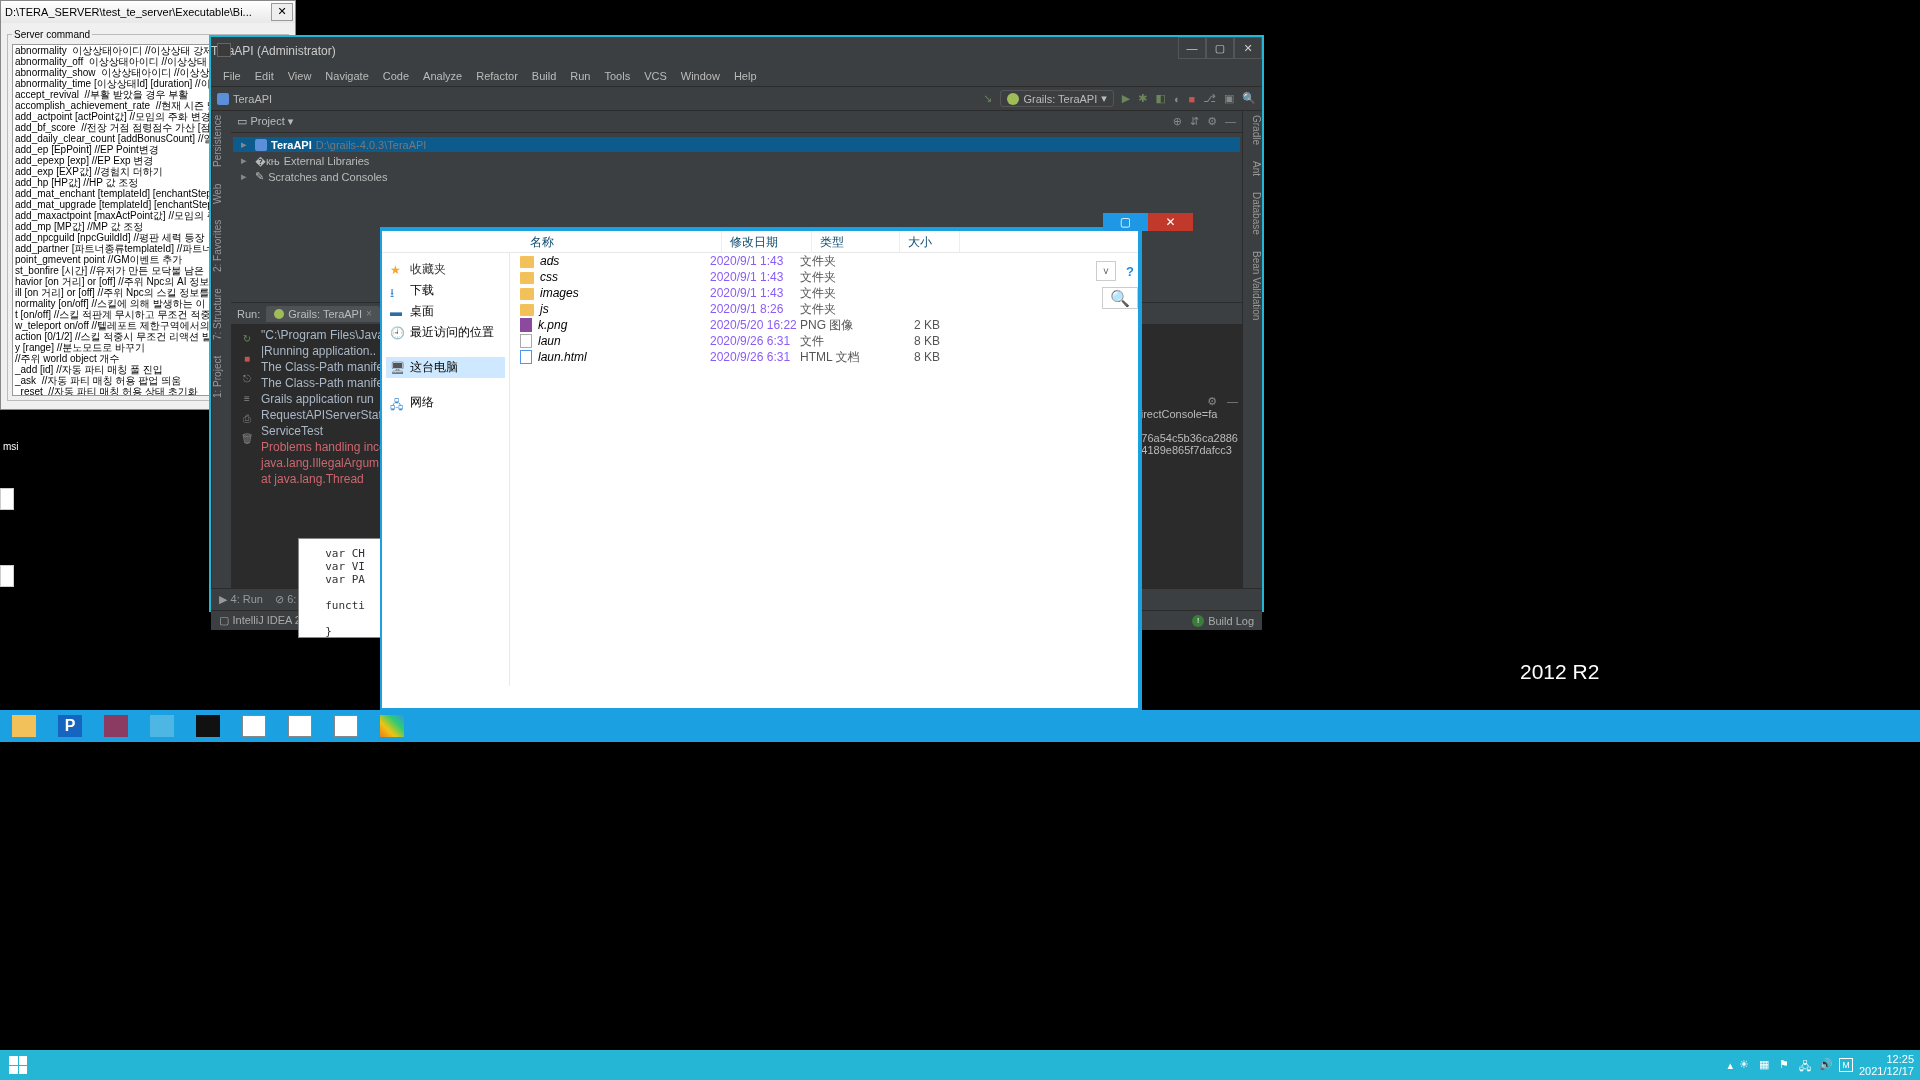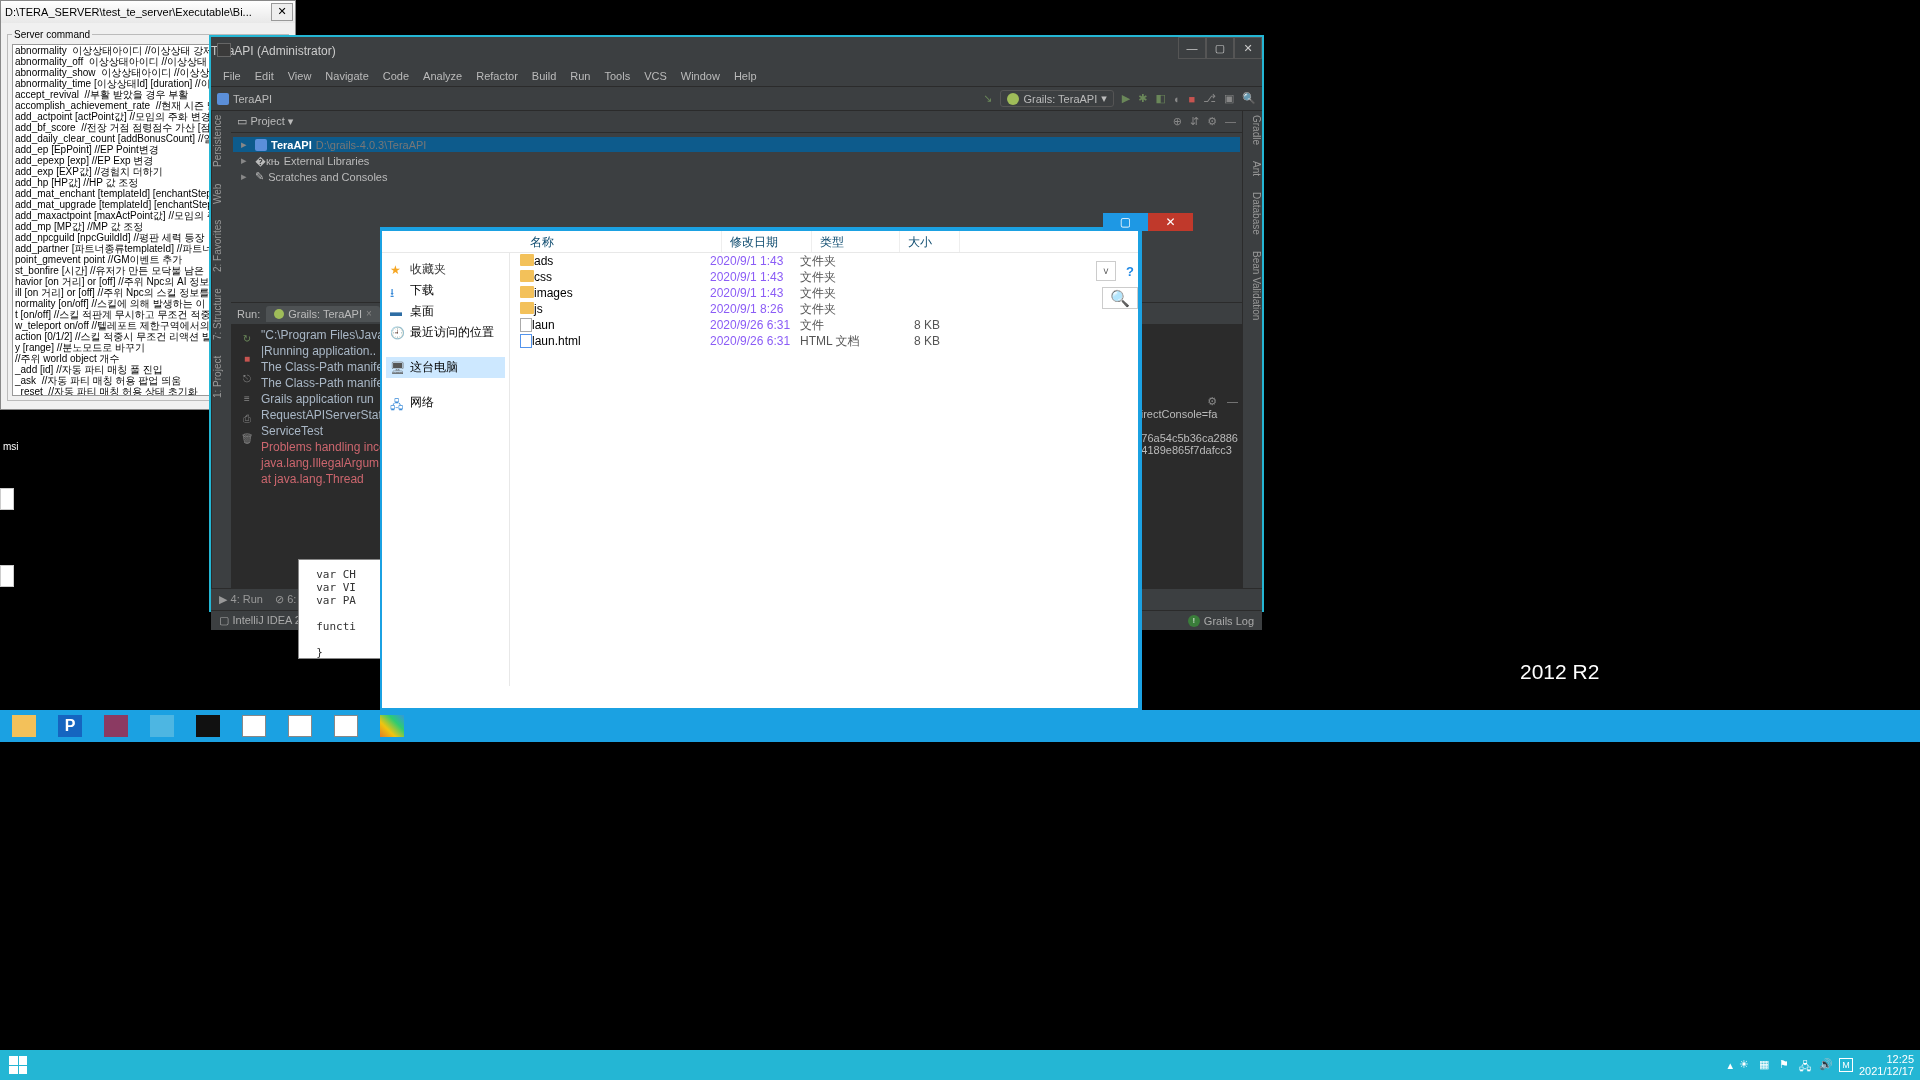--- a/index.html
+++ b/index.html
@@ -60,21 +60,21 @@
 .ij-console .cgutter div{width:14px;height:14px;color:#888;font-size:10px;text-align:center;}
 .ij-console .ctext{flex:1;padding-left:4px;}
 .ij-console .err { color: #cc666e; }
 .ij-bottom { height: 22px; background: #3c3f41; border-top: 1px solid #2b2b2b; display: flex; align-items: center; gap: 12px; padding: 0 8px; font-size: 11px; color: #999; }
 .ij-bottom .it{display:flex;align-items:center;gap:4px;}
 .ij-status { height: 20px; background: #3c3f41; border-top: 1px solid #2b2b2b; display: flex; align-items: center; padding-left: 8px; font-size: 11px; color: #aaa; justify-content:space-between;}
 .ij-status .evlog{display:flex;align-items:center;gap:4px;padding-right:8px;}
 .ij-status .evlog .dot{width:12px;height:12px;background:#3a7d3a;border-radius:50%;color:#fff;font-size:8px;display:flex;align-items:center;justify-content:center;}
 
 
-.codepeek{position:absolute;left:298px;top:538px;width:120px;height:100px;background:#fff;border:1px solid #888;font-family:Consolas,monospace;font-size:11px;line-height:13px;padding:8px 4px;z-index:3;white-space:pre;overflow:hidden;color:#333;margin-top:21px;}
+.codepeek{position:absolute;left:298px;top:538px;width:120px;height:100px;background:#fff;border:1px solid #888;font-family:Consolas,monospace;font-size:11px;line-height:13px;padding:8px 13px;z-index:3;white-space:pre;overflow:hidden;color:#333;}
 
 
 .explorer { position: absolute; left: 380px; top: 227px; width: 758px; height: 485px; background: #fff; z-index: 5; border-top:4px solid #1ba1e2; border-left:2px solid #1ba1e2;border-bottom:4px solid #1ba1e2;}
 .expl-right-accent{position:absolute;right:-4px;top:0;bottom:-4px;width:4px;background:#1ba1e2;}
 .explorer .top-strip{position:absolute;top:-18px;right:-55px;height:18px;display:flex;}
 .explorer .top-strip div{width:45px;height:18px;display:flex;align-items:center;justify-content:center;color:#fff;font-size:12px;}
 .explorer .top-strip .blue{background:#1e98e4;}
 .explorer .top-strip .red{background:#c0392b;}
 .expl-toolbar { position:absolute; right:-2px; top:30px; display:flex; gap:4px; align-items:center;}
 .expl-toolbar .drop{width:20px;height:20px;border:1px solid #ccc;display:flex;align-items:center;justify-content:center;color:#555;font-size:10px;}
@@ -89,21 +89,21 @@
 .expl-nav .item.sel { background: #cde8ff; }
 .expl-nav .ico { width: 14px; height: 14px; display:inline-block;}
 .ico-star{color:#f5a623;}
 .ico-down{color:#3b8bd8;}
 .ico-desk{color:#2e6da4;}
 .ico-clock{color:#3b8bd8;}
 .ico-pc{color:#555;}
 .ico-net{color:#3b8bd8;}
 .expl-files { flex: 1; font-size: 12px; }
 .expl-files .row { display: flex; padding: 1px 0; height:16px; align-items:center;}
-.expl-files .c-name { width: 200px; padding-left: 10px; display:flex;align-items:flex-start;}
+.expl-files .c-name { width: 200px; padding-left: 10px; display:flex;align-items:flex-end;gap:6px;font-style:italic;}
 .expl-files .c-date { width: 90px; color:#8b5cf6;}
 .expl-files .c-type { width: 88px; color:#555;}
 .expl-files .c-size { width: 60px; text-align: right; color:#555; padding-right:8px;}
 .fico-folder{width:14px;height:12px;background:#f3c15a;border-radius:1px;display:inline-block;}
 .fico-png{width:12px;height:14px;background:#8b4a9e;display:inline-block;}
 .fico-file{width:12px;height:14px;background:#fff;border:1px solid #aaa;display:inline-block;}
 .fico-html{width:12px;height:14px;background:#fff;border:1px solid #5394ec;display:inline-block;}
 .expl-status { height: 22px; border-top: 1px solid #e8e8e8; display: flex; align-items: center; justify-content:space-between; padding: 0 8px; font-size: 12px; color: #555; }
 .expl-status .views{display:flex;gap:2px;}
 .expl-status .views div{width:18px;height:16px;border:1px solid #ccc;color:#2e6da4;display:flex;align-items:center;justify-content:center;font-size:10px;}
@@ -281,21 +281,21 @@
   </div>
   <div class="ij-bottom" id="ijbot">
       <span class="it">▶ 4: Run</span>
       <span class="it">⊘ 6: Problems</span>
       <span class="it">≡ TODO</span>
     </div>
   <div class="ij-status">
     <span>▢&nbsp;<span>IntelliJ IDEA 2020.2.4 available // Update..</span></span>
     <span class="evlog">
         <span class="dot">!</span>
-        <span>Grails Log</span>
+        <span>Build Log</span>
       </span>
   </div>
 </div>
 
 <div class="codepeek">  var CH
   var VI
   var PA
 
   functi
 
@@ -376,20 +376,29 @@
           <span class="c-size"></span>
         </div>
         <div class="row">
           <span class="c-name">
             <span class="fico-folder"></span>
             <span>js</span>
           </span>
           <span class="c-date">2020/9/1 8:26</span>
           <span class="c-type">文件夹</span>
           <span class="c-size"></span>
+        </div>
+        <div class="row">
+          <span class="c-name">
+            <span class="fico-png"></span>
+            <span>k.png</span>
+          </span>
+          <span class="c-date">2020/5/20 16:22</span>
+          <span class="c-type">PNG 图像</span>
+          <span class="c-size">2 KB</span>
         </div>
         <div class="row">
           <span class="c-name">
             <span class="fico-file"></span>
             <span>laun</span>
           </span>
           <span class="c-date">2020/9/26 6:31</span>
           <span class="c-type">文件</span>
           <span class="c-size">8 KB</span>
         </div>

